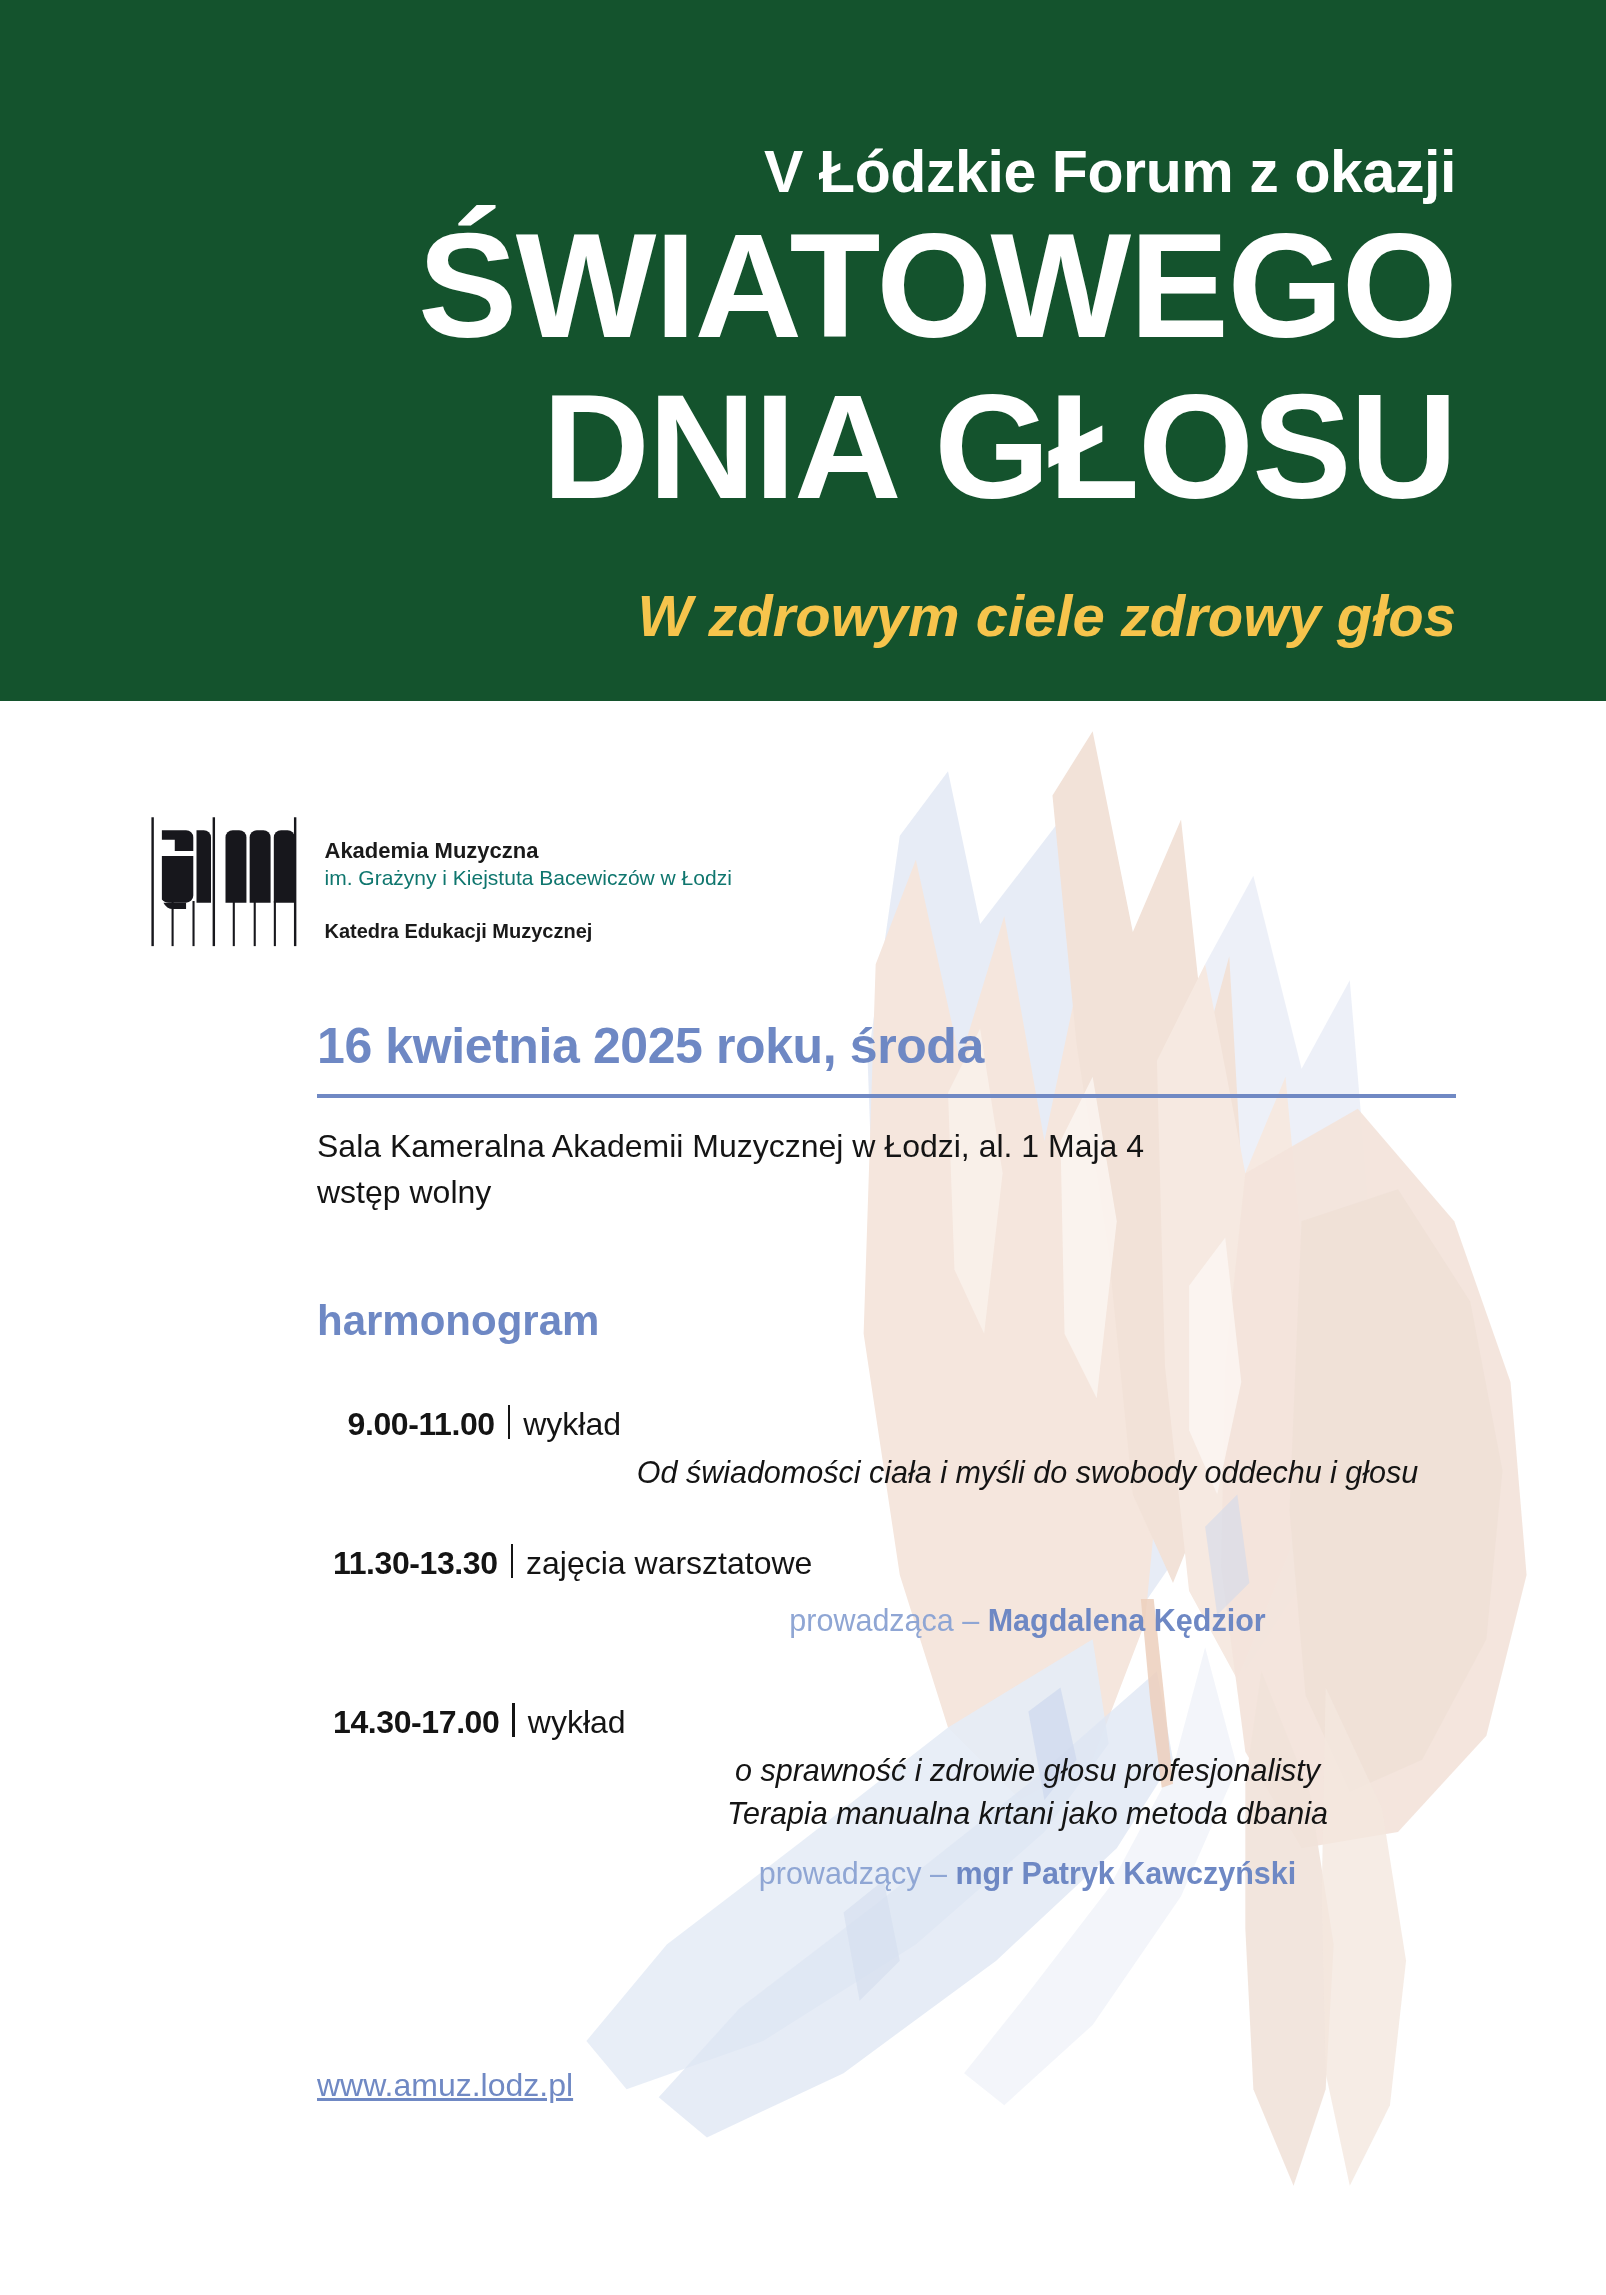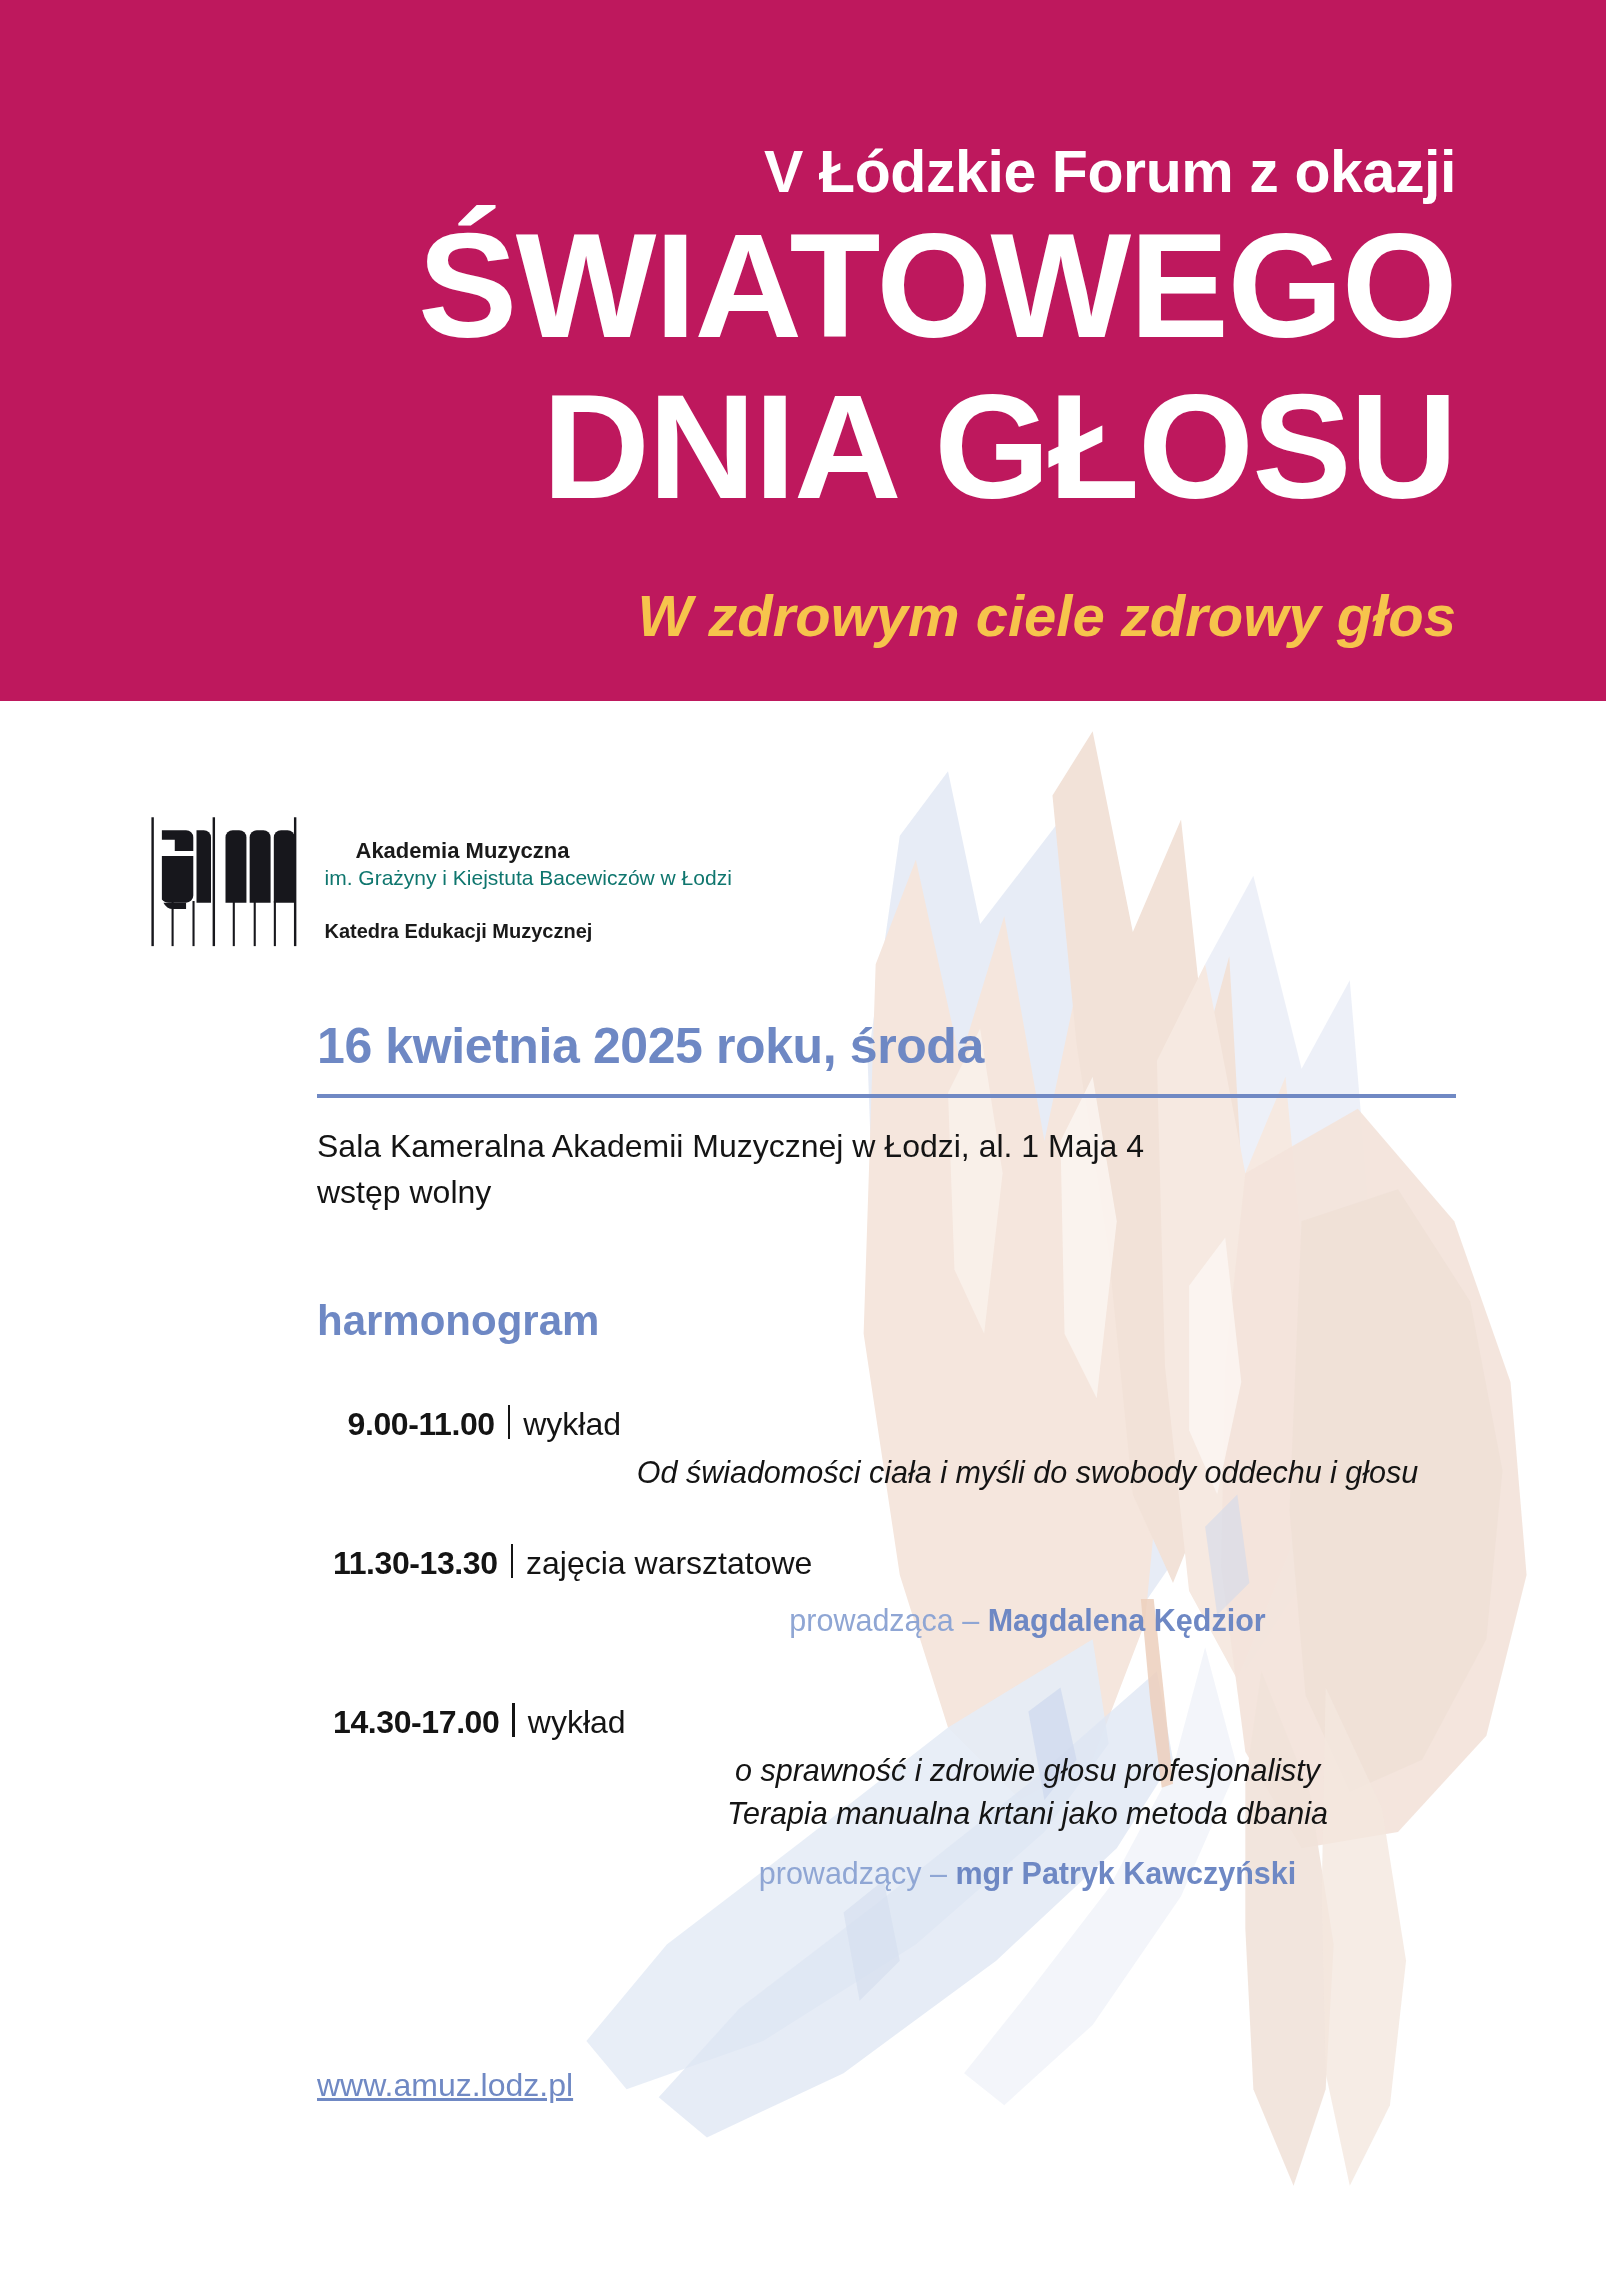--- a/index.html
+++ b/index.html
@@ -25,21 +25,21 @@
     z-index:0;
     pointer-events:none;
   }
   .bg-illustration svg { width:100%; height:100%; display:block; }
 
   
   .header-band {
     position:absolute;
     left:0; top:0;
     width:1607px; height:701px;
-    background:#be185d;
+    background:#14532d;
     z-index:2;
   }
   .header-inner {
     position:absolute;
     right:151px; top:0;
     width:1305px; height:701px;
     text-align:right;
   }
   .kicker {
     position:absolute;
@@ -94,21 +94,20 @@
   }
   .logo-mark { width:153px; height:137px; flex:none; }
   .logo-mark svg { width:100%; height:100%; display:block; }
   .logo-text { margin-left:22.5px; padding-top:24px; }
   .logo-name {
     font-size:22px;
     font-weight:700;
     color:#1a1a1a;
     line-height:1.22;
     white-space:nowrap;
-    margin-left:31px;
   }
   .logo-sub {
     font-size:21px;
     font-weight:400;
     color:#0f766e;
     line-height:1.22;
     white-space:nowrap;
     text-align:right;
   }
   .logo-dept {

